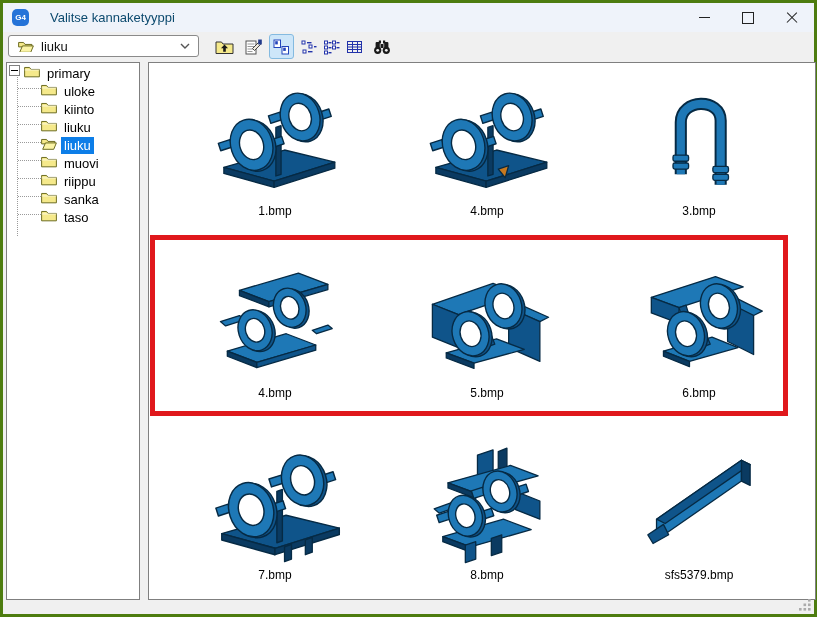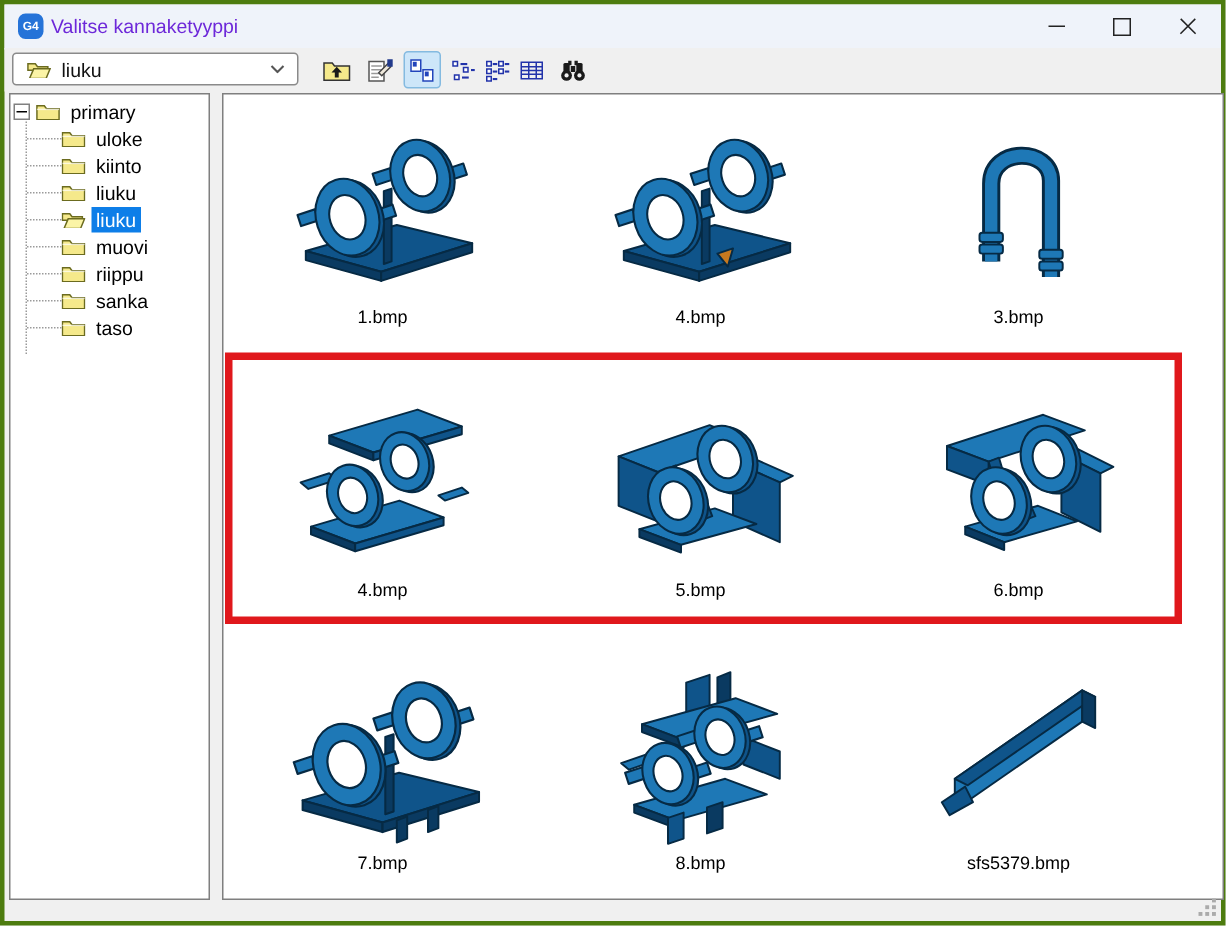--- a/index.html
+++ b/index.html
@@ -5,21 +5,21 @@
   html,body{margin:0;padding:0;}
   body{width:817px;height:617px;position:relative;background:#f0f0f0;
        font-family:"Liberation Sans",sans-serif;overflow:hidden;}
   .window{position:absolute;inset:0;border:3px solid #4d7c0f;box-sizing:border-box;background:#f0f0f0;}
 
   
   .titlebar{position:absolute;left:0;top:0;right:0;height:29px;background:#eff3fa;
             display:flex;align-items:center;border-bottom:1px solid #e4e8ef;}
   .app-icon{width:17px;height:17px;margin-left:9px;border-radius:5px;background:#2573d8;
             color:#fff;font-size:8px;font-weight:bold;display:flex;align-items:center;justify-content:center;}
-  .title-text{margin-left:5px;font-size:13px;color:#6d28d9;}
+  .title-text{margin-left:21px;font-size:13px;color:#0c4a6e;}
   .win-controls{position:absolute;right:0;top:0;height:29px;display:flex;}
   .win-btn{width:44px;height:29px;display:flex;align-items:center;justify-content:center;cursor:default;}
   .glyph-min{width:11px;border-top:1px solid #222;display:block;}
   .glyph-max{width:10px;height:10px;border:1.2px solid #222;display:block;}
   .glyph-close{position:relative;width:12px;height:12px;display:block;}
   .glyph-close::before,.glyph-close::after{content:"";position:absolute;left:-1px;top:5px;width:14px;height:1.3px;background:#222;}
   .glyph-close::before{transform:rotate(45deg);}
   .glyph-close::after{transform:rotate(-45deg);}
 
   
@@ -35,33 +35,33 @@
 
   
   .tree-panel{position:absolute;left:3px;top:59px;width:134px;height:538px;background:#fff;
               border:1px solid #7f7f7f;box-sizing:border-box;overflow:hidden;}
   .content-panel{position:absolute;left:145px;top:59px;width:668px;height:538px;background:#fff;
                  border:1px solid #7f7f7f;box-sizing:border-box;overflow:hidden;}
 
   
   .tree{position:relative;font-size:13px;color:#000;padding-top:2px;}
   .tree-vline{position:absolute;left:10px;top:14px;height:159px;width:0;border-left:1px dotted #9a9a9a;}
-  .tree-row{height:18px;display:flex;align-items:center;white-space:nowrap;}
+  .tree-row{height:18px;display:flex;align-items:flex-start;white-space:nowrap;}
   .tree-row .expander{width:9px;height:9px;border:1px solid #808080;background:#fff;margin-left:2px;
                       position:relative;box-sizing:content-box;}
   .tree-row .expander::after{content:"";position:absolute;left:1px;right:1px;top:4px;border-top:1px solid #000;}
   .tree-row .gap{width:4px;}
   .tree-row .connector{width:23px;height:10px;border-bottom:1px dotted #9a9a9a;margin-left:11px;transform:translateY(-5px);}
   .tree-row .f-icon{display:flex;margin-right:4px;}
   .tree-row .lbl{padding:1px 3px;}
   .tree-row .lbl.selected{background:#0d7ee8;color:#fff;}
 
   
   .grid{position:absolute;left:0;top:0;width:640px;display:grid;grid-template-columns:212px 212px 212px;
-        grid-template-rows:158px 182px 182px;}
+        grid-template-rows:158px 182px 182px;padding-left:20px;}
   .cell{display:flex;flex-direction:column;align-items:center;justify-content:flex-end;padding-bottom:2px;box-sizing:border-box;}
   .thumb{flex:0 0 auto;display:flex;align-items:flex-end;justify-content:center;}
   .thumb svg{width:152px;height:130px;}
   .cell .cap{font-size:12px;color:#000;margin-top:2px;height:15px;}
   .annotation{position:absolute;left:1px;top:172px;width:638px;height:181px;border:5px solid #e0181c;box-sizing:border-box;pointer-events:none;}
 
   
   .grip{position:absolute;right:3px;bottom:3px;width:13px;height:13px;}
 </style>
 </head>

